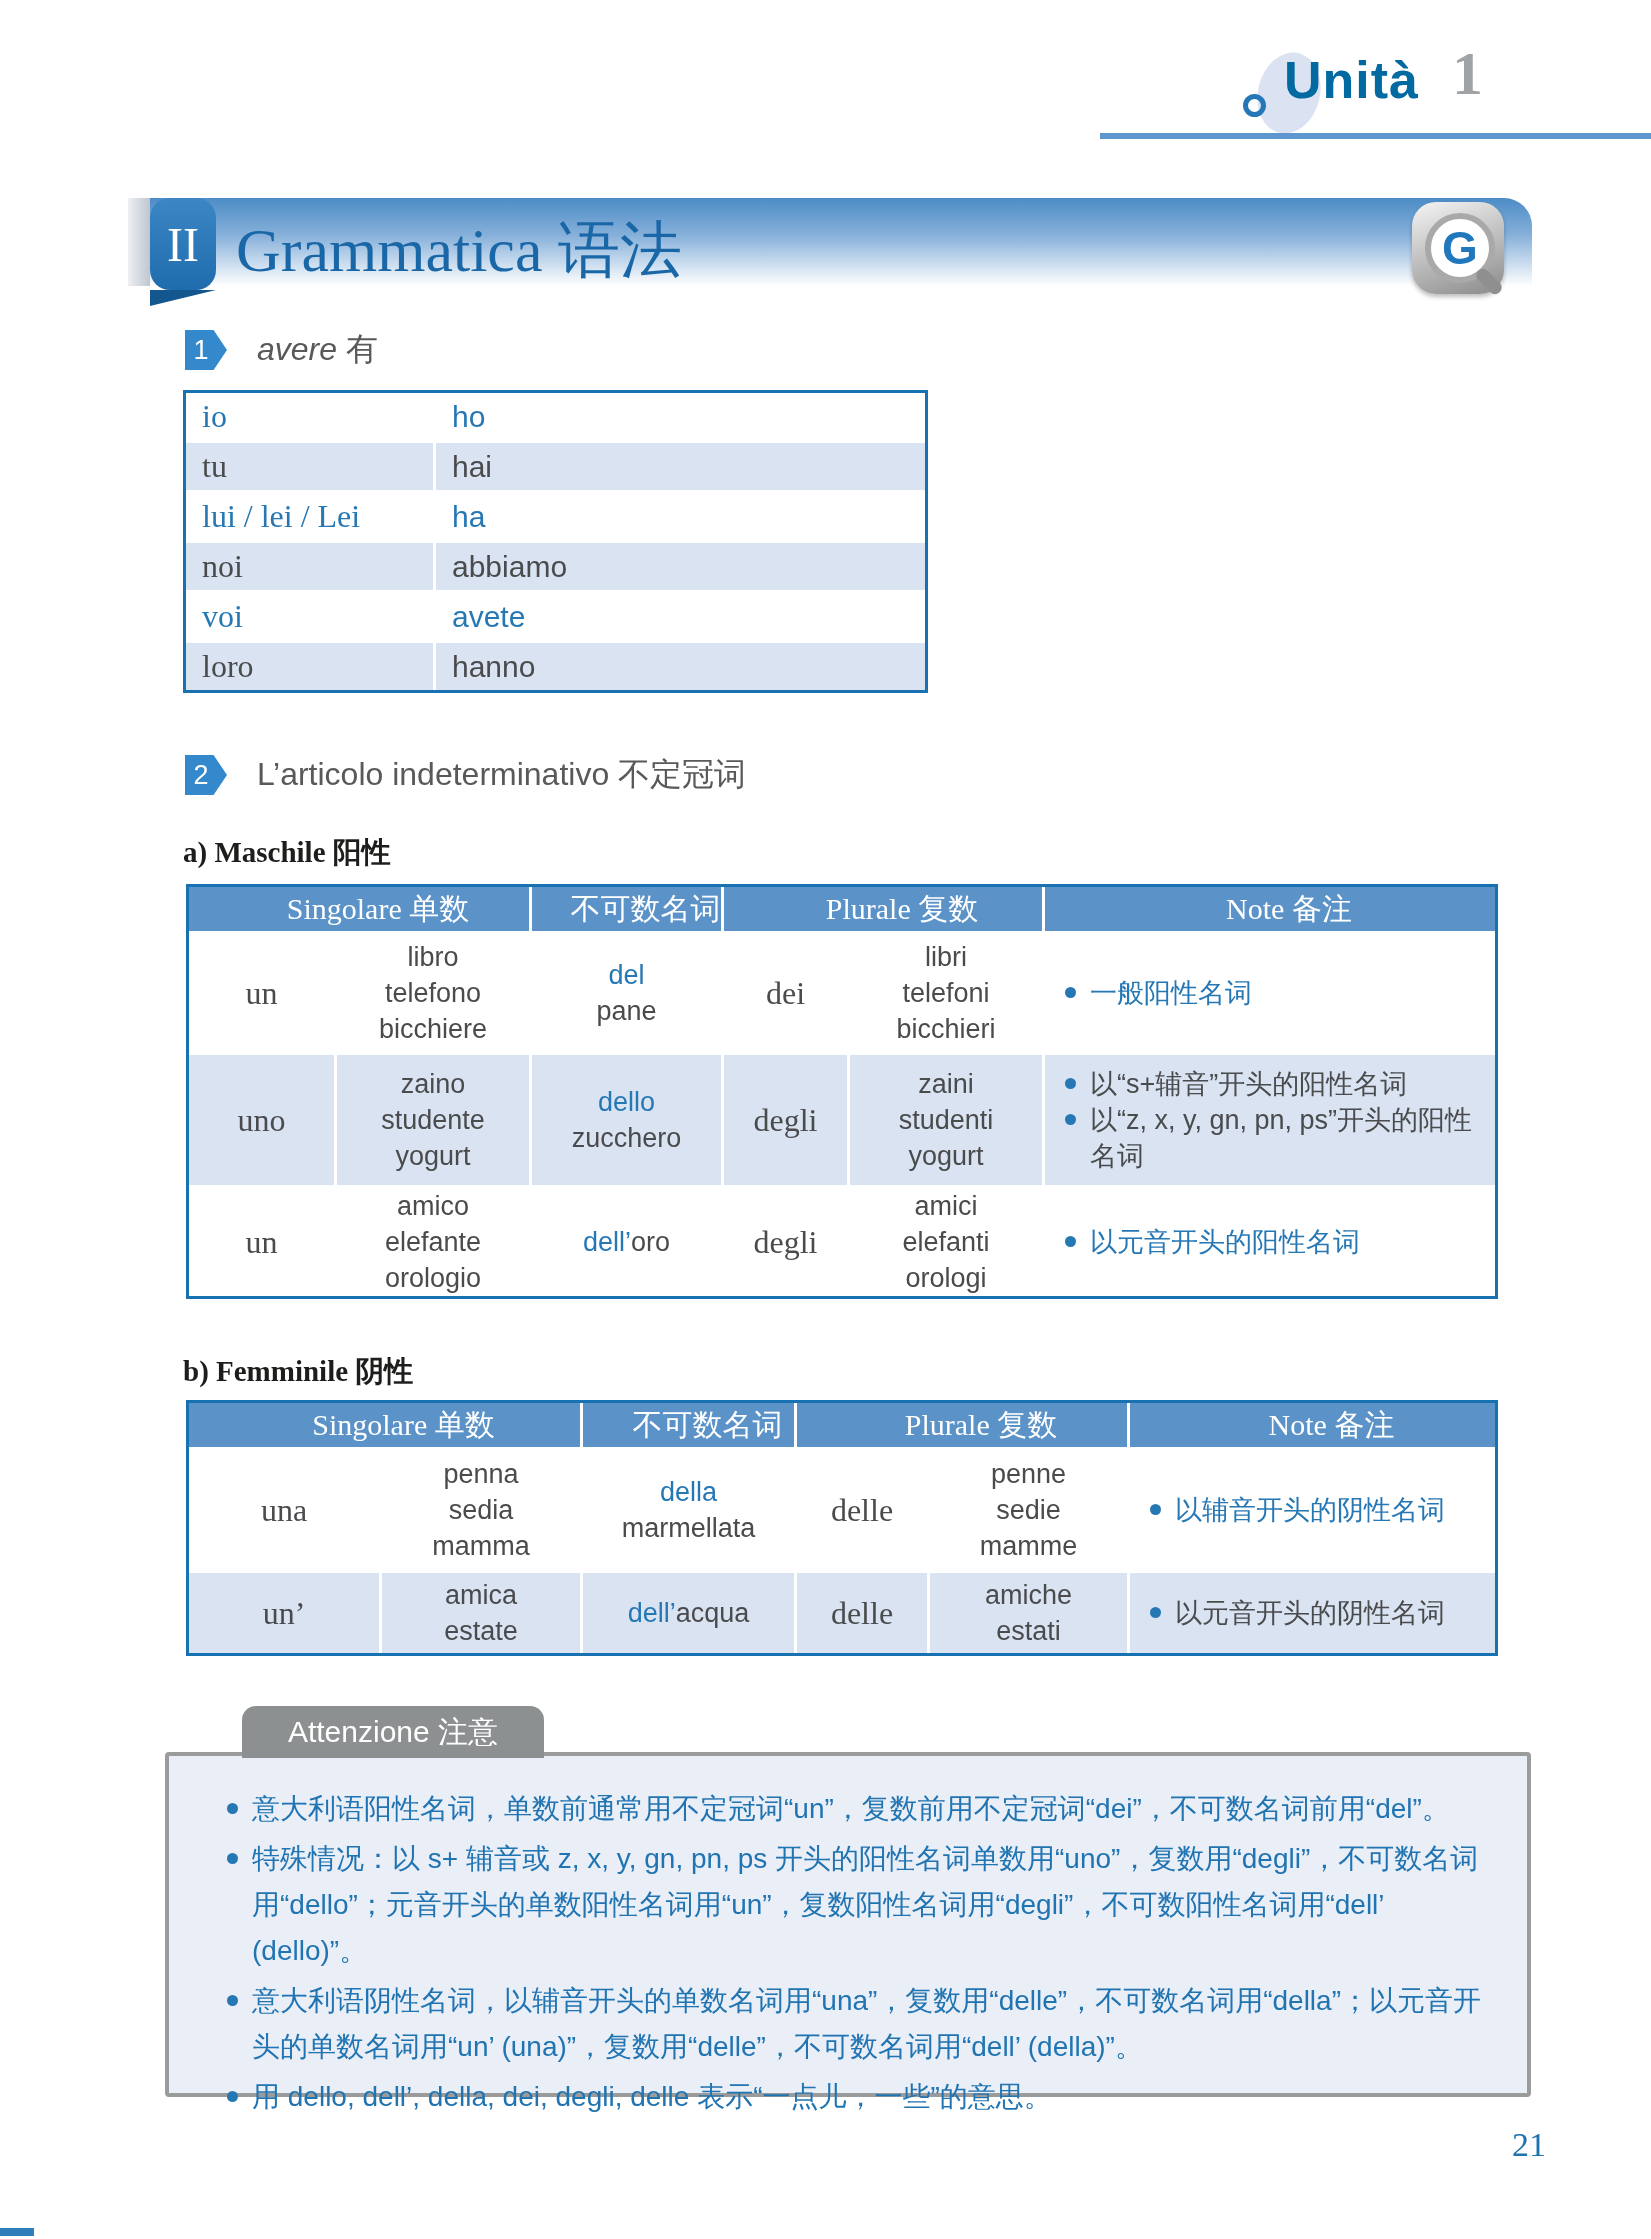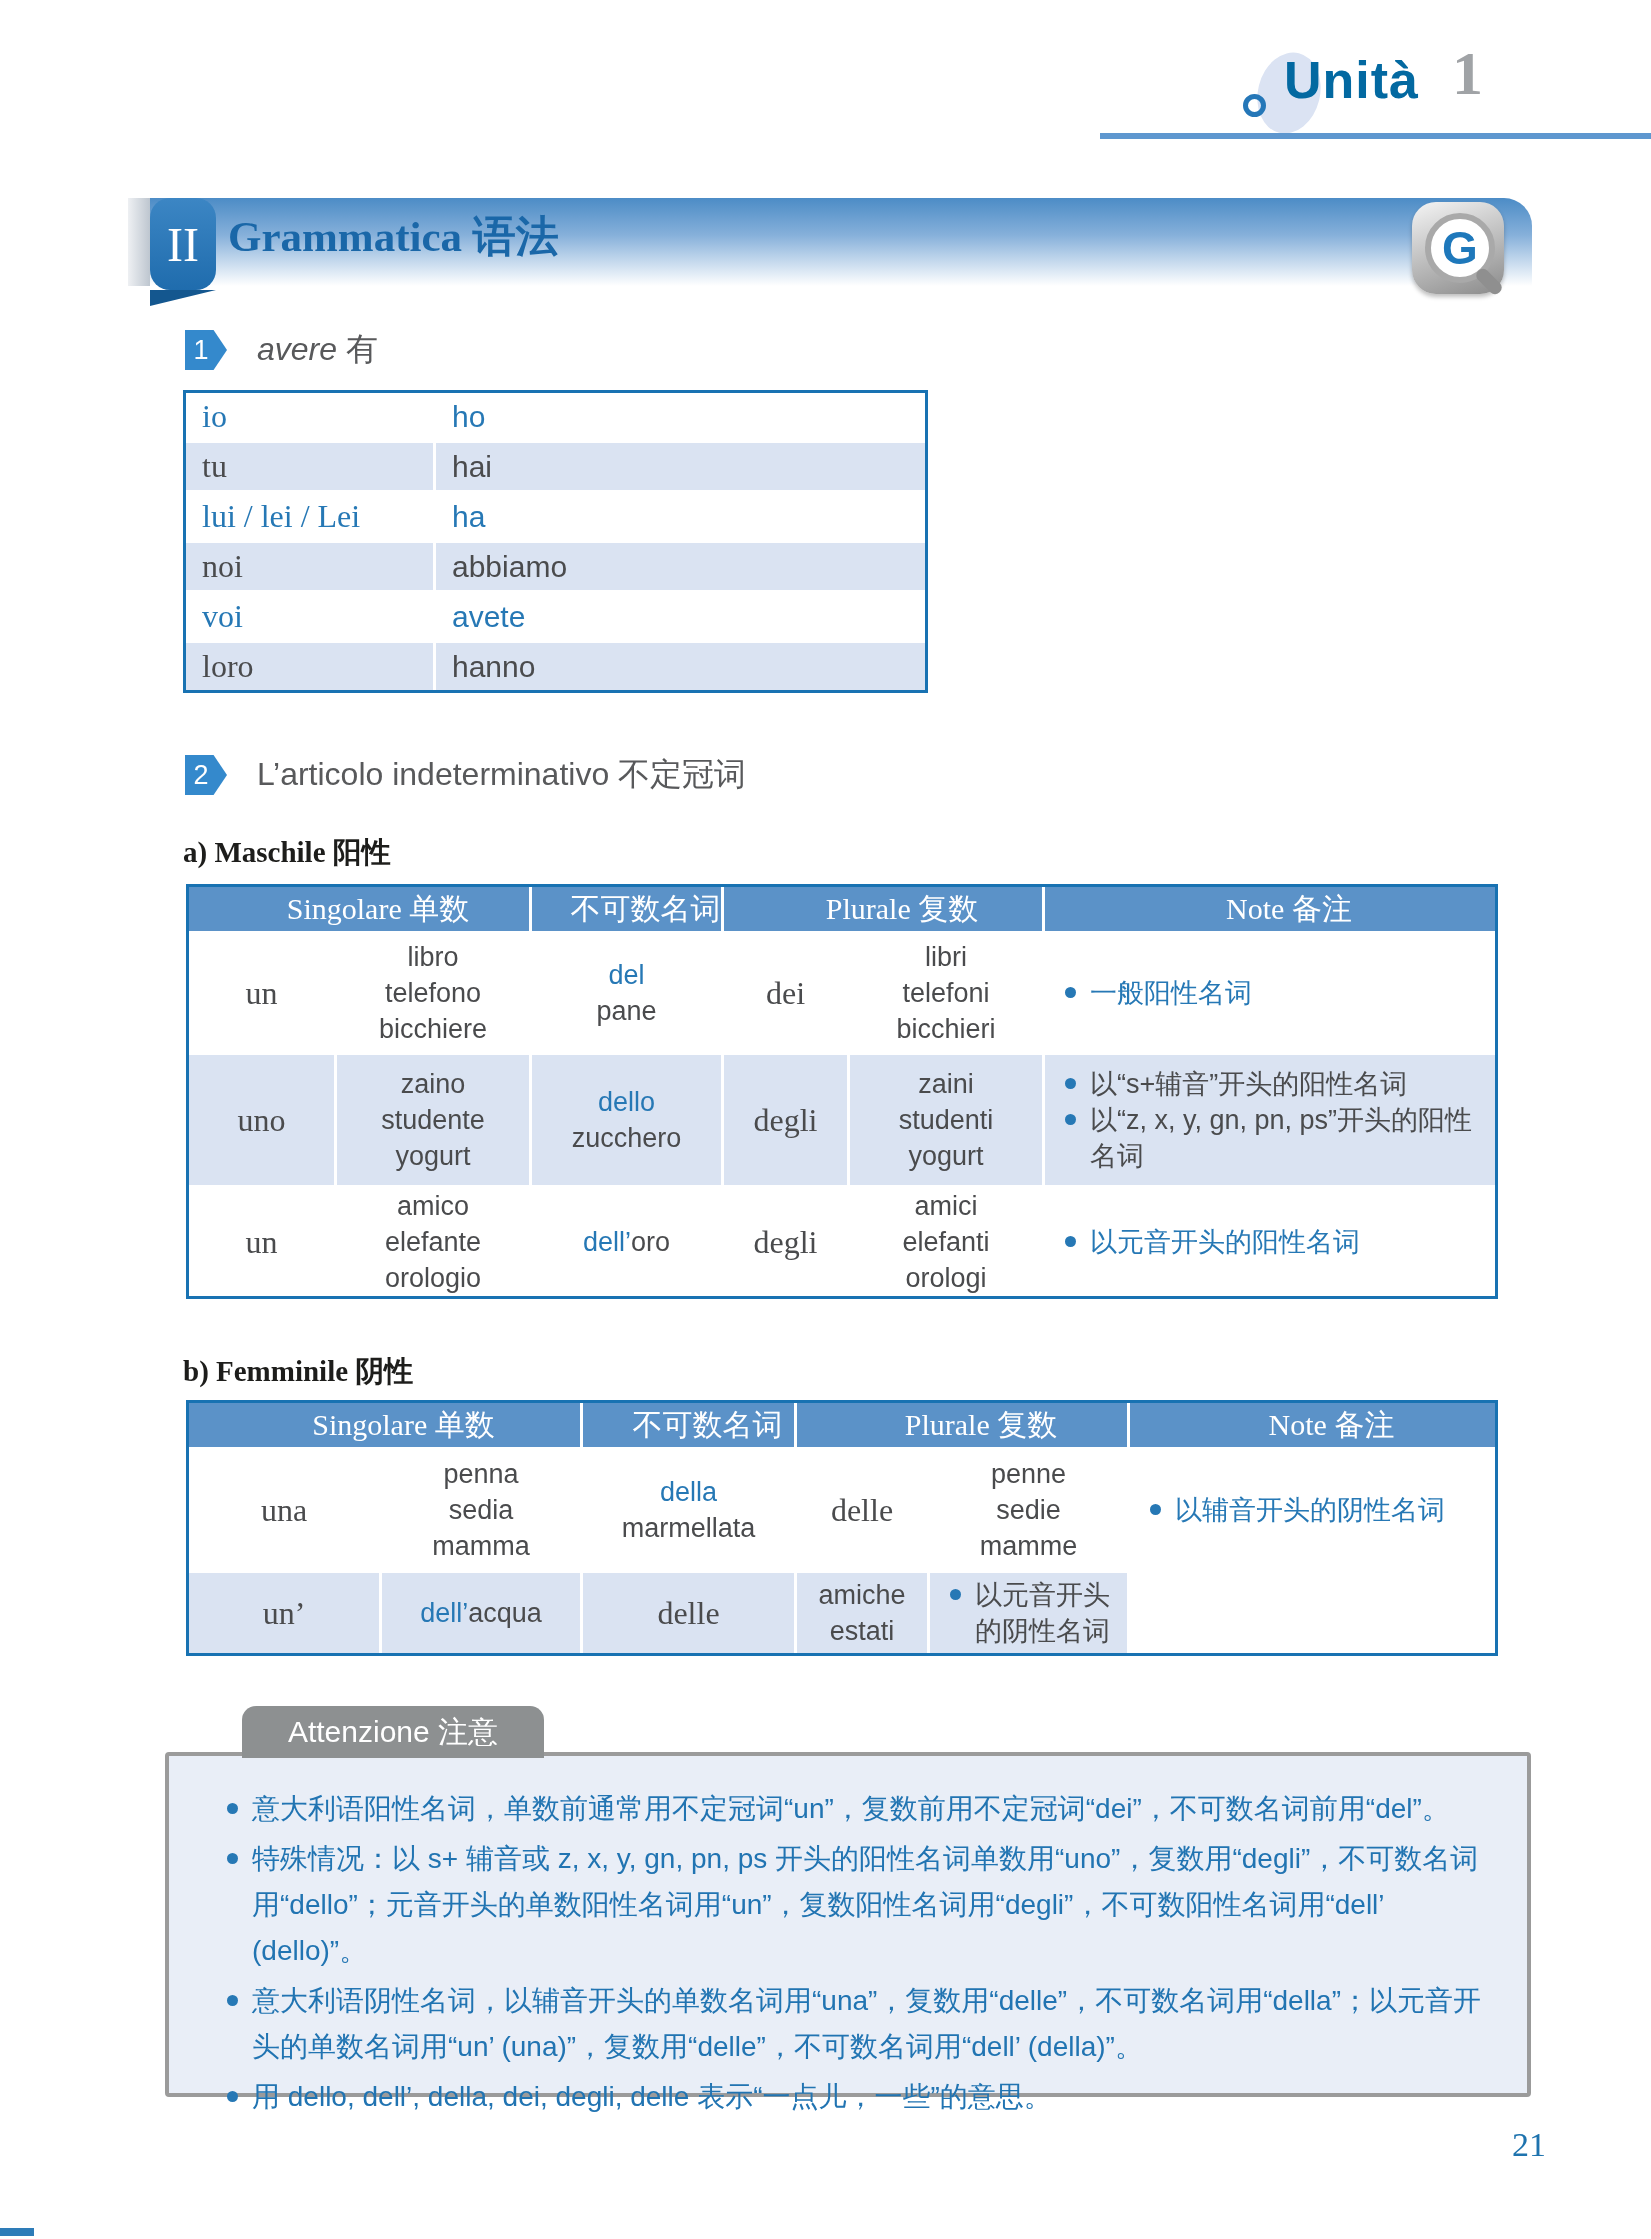--- a/index.html
+++ b/index.html
@@ -15,21 +15,21 @@
   .unita-ellipse{position:absolute;left:1258px;top:52px;width:62px;height:82px;background:#dbe3f3;border-radius:50%;transform:rotate(14deg);}
   .unita-ring{position:absolute;left:1243px;top:94px;width:13px;height:13px;border:5px solid #2577b8;border-radius:50%;}
   .unita-text{position:absolute;left:1284px;top:50px;font-size:52px;font-weight:bold;color:#0369a1;letter-spacing:1px;}
   .unita-num{position:absolute;left:1452px;top:38px;font-size:62px;font-weight:bold;color:#a0a3a6;}
   
   .banner{position:absolute;left:128px;top:198px;width:1404px;height:74px;}
   .banner-bg{position:absolute;left:22px;top:0;right:0;bottom:-14px;background:linear-gradient(180deg,#4c8cc6 0%,#86b0da 42%,#ffffff 100%);border-radius:0 28px 0 0;}
   .banner-lead{position:absolute;left:0;top:0;width:24px;height:88px;background:linear-gradient(90deg,#eef0f3,#b9c2cc);}
   .roman-block{position:absolute;left:22px;top:0;width:66px;height:92px;background:linear-gradient(180deg,#3c86c4,#1f6cad);color:#fff;font-size:48px;display:flex;align-items:center;justify-content:center;z-index:2;border-radius:20px;}
   .roman-block::after{content:'';position:absolute;left:0;bottom:-16px;width:0;height:0;border-top:16px solid #14578f;border-right:66px solid transparent;}
-  .banner-title{position:absolute;left:100px;top:10px;font-weight:bold;font-size:43px;color:#1a67a8;z-index:2;}
+  .banner-title{position:absolute;left:108px;top:10px;font-weight:normal;font-size:62px;color:#1a67a8;z-index:2;}
   
   .g-icon{position:absolute;left:1284px;top:4px;width:92px;height:92px;border-radius:24px;background:linear-gradient(160deg,#f5f5f5 0%,#cfcfcf 35%,#8a8a8a 100%);box-shadow:0 3px 4px rgba(0,0,0,.25);z-index:3;}
   .g-circle{position:absolute;left:13px;top:11px;width:58px;height:58px;background:#fff;border:6px solid #a9a9a9;border-radius:50%;display:flex;align-items:center;justify-content:center;}
   .g-letter{font-size:46px;font-weight:bold;color:#1e78bb;line-height:1;}
   .g-handle{position:absolute;right:0px;bottom:6px;width:30px;height:13px;background:#8f8f8f;border-radius:6px;transform:rotate(45deg);}
   
   .sec-row{position:absolute;left:185px;display:flex;align-items:center;}
   #sec1{top:328px;} #sec2{top:753px;}
   .badge{width:42px;height:40px;background:#3489cc;color:#fff;font-size:27px;display:flex;align-items:center;justify-content:center;clip-path:polygon(0 0,68% 0,100% 50%,68% 100%,0 100%);padding-right:10px;box-sizing:border-box;flex:none;}
   .sec-label{margin-left:30px;font-size:32px;color:#58595b;}
@@ -216,20 +216,24 @@
       <div>mamme</div>
     </div>
     <div class="td note">
       <div class="note-line">
         <span class="dot"></span>
         <span class="blu">以辅音开头的阴性名词</span>
       </div>
     </div>
     <div class="td art tint">un’</div>
     <div class="td tint">
+      <div>amica</div>
+      <div>estate</div>
+    </div>
+    <div class="td tint">
       <div><span class="blu">dell’</span><span>acqua</span></div>
     </div>
     <div class="td art tint">delle</div>
     <div class="td tint">
       <div>amiche</div>
       <div>estati</div>
     </div>
     <div class="td note tint">
       <div class="note-line">
         <span class="dot"></span>

